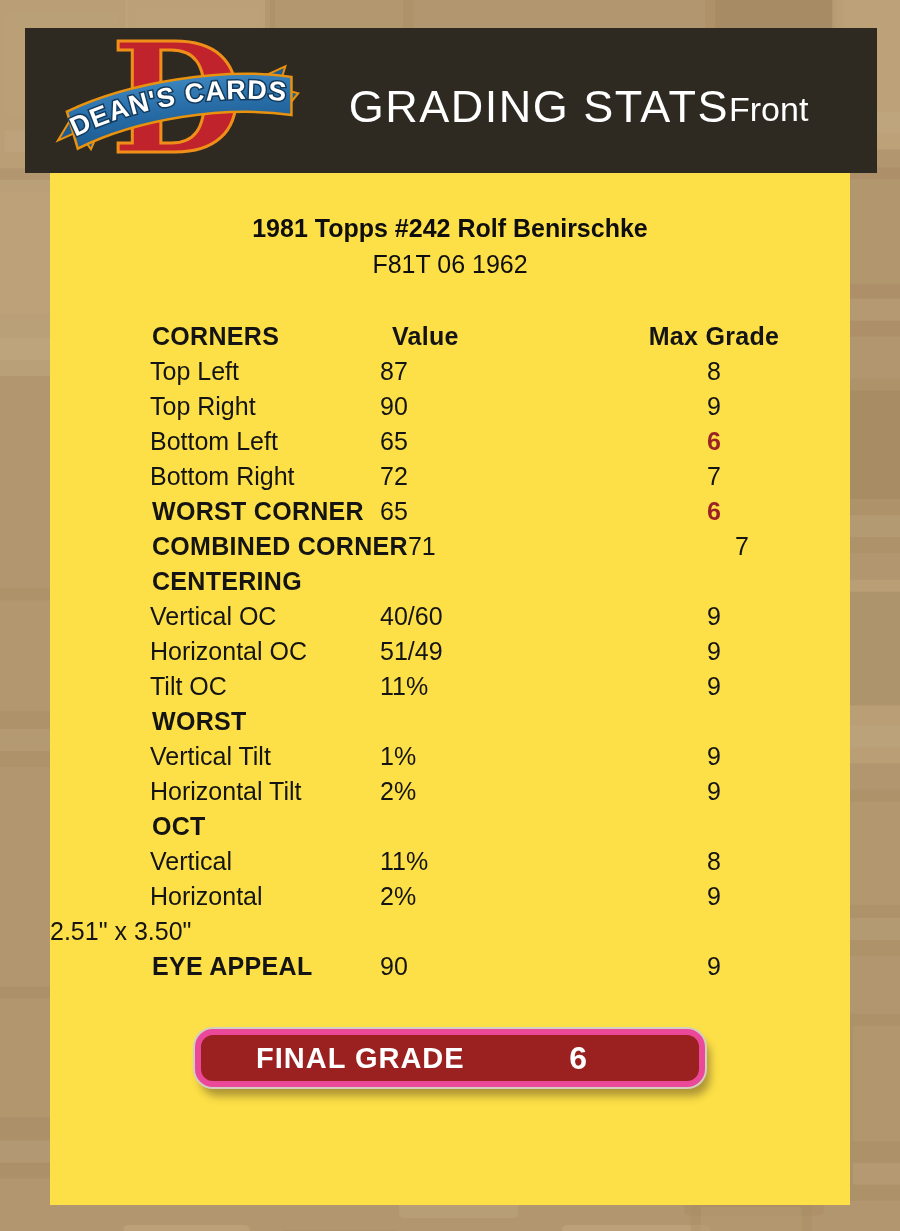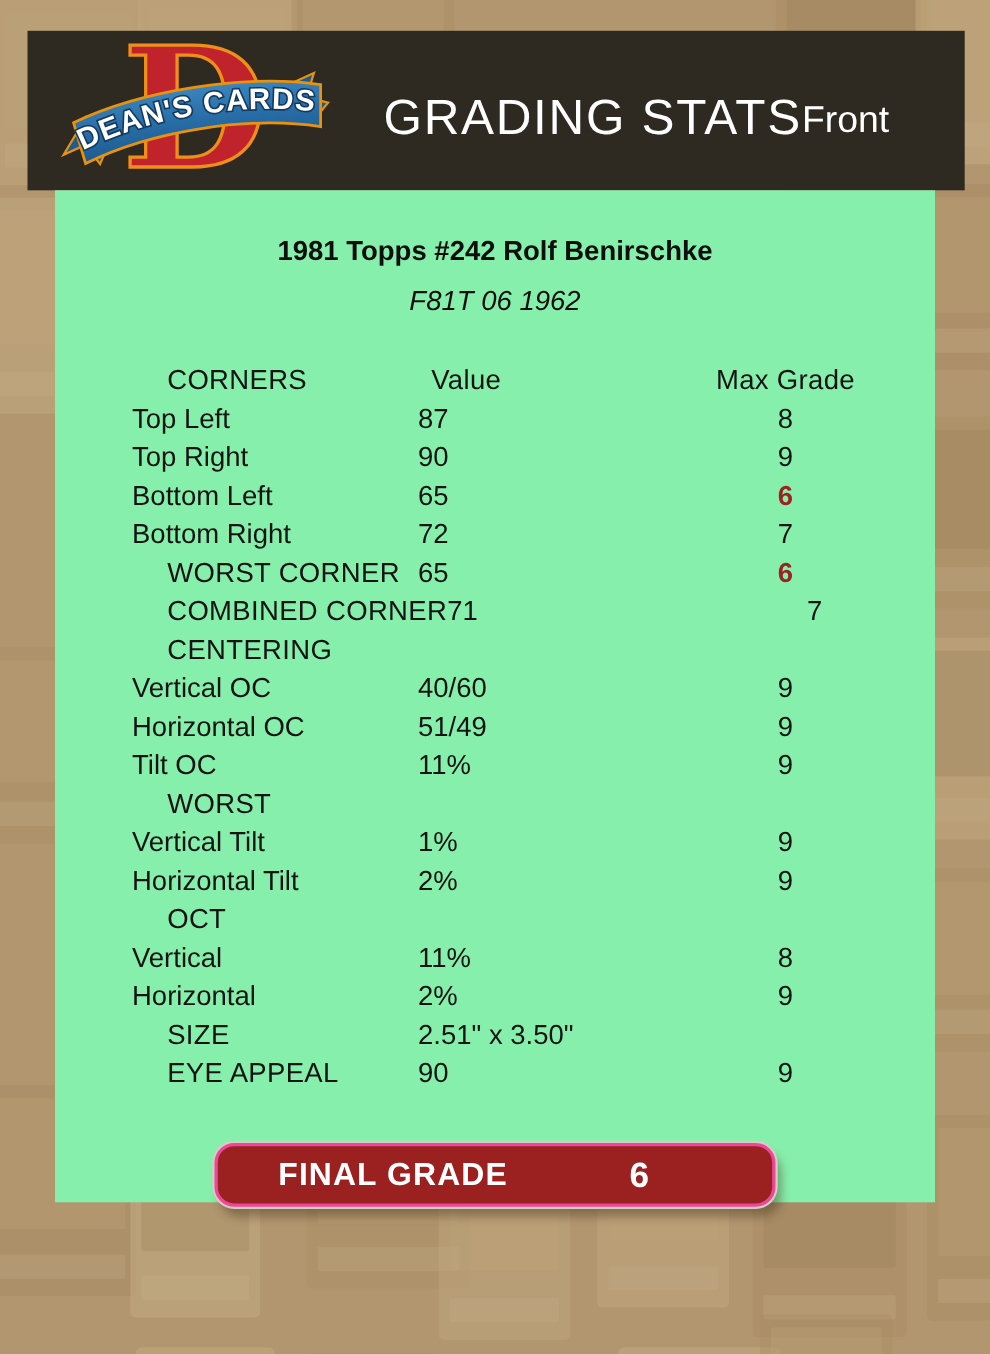--- a/index.html
+++ b/index.html
@@ -47,45 +47,45 @@
     font-family: "Liberation Sans", sans-serif;
     font-size: 27px; font-weight: bold; letter-spacing: 1px;
     fill: #ffffff; stroke: #123a5d; stroke-width: 3px;
     paint-order: stroke;
   }
 
   
   .panel {
     position: absolute;
     left: 50px; top: 173px;
-    width: 800px; height: 920px;
-    background: #86efac;
+    width: 800px; height: 1032px;
+    background: #fde047;
     padding-top: 42px;
   }
   .card-title  { text-align: center; font-size: 25px; font-weight: bold; color: #0e0e0e; line-height: 26px; }
-  .card-code   { text-align: center; font-size: 25px; color: #0e0e0e; margin-top: 20px; line-height: 26px; font-style: italic; }
+  .card-code   { text-align: center; font-size: 25px; color: #0e0e0e; margin-top: 10px; line-height: 26px; }
 
   
   .grading-table { margin-top: 42px; }
   .trow { display: flex; height: 35px; align-items: center; font-size: 25px; color: #141414; white-space: nowrap; }
   .trow.gap-before { }
   .tlabel { flex: 1; padding-left: 102px; overflow: visible; }
-  .tlabel.indent { padding-left: 70px; }
+  .tlabel.indent { padding-left: 100px; }
   .tvalue { width: 198px; flex-shrink: 0; }
   .tvalue.head { transform: translateX(12px); }
   .tgrade { width: 272px; flex-shrink: 0; text-align: center; }
-  .bold { font-weight: normal; letter-spacing: 0.3px; }
+  .bold { font-weight: bold; letter-spacing: 0.3px; }
   .red { color: #9c2323; font-weight: bold; }
 
   
   .final-grade {
     margin: 45px auto 0 auto;
     width: 510px; height: 58px;
     background: #9b2121;
-    border: 3px solid #ec4899;
+    border: 6px solid #ec4899;
     border-radius: 18px;
     box-shadow: 0 0 0 2px #d4cec0, 5px 9px 9px rgba(74, 56, 32, 0.45);
     display: flex; align-items: center; justify-content: space-between;
     padding: 0 112px 0 55px;
     color: #ffffff; font-weight: bold;
     cursor: pointer;
   }
   .final-grade-label { font-size: 29px; letter-spacing: 1px; }
   .final-grade-value { font-size: 32px; }
 </style>
@@ -333,21 +333,20 @@
         <div class="tlabel indent">Vertical</div>
         <div class="tvalue">11%</div>
         <div class="tgrade">8</div>
       </div>
       <div class="trow">
         <div class="tlabel indent">Horizontal</div>
         <div class="tvalue">2%</div>
         <div class="tgrade">9</div>
       </div>
       <div class="trow">
-        <div class="tlabel bold">SIZE</div>
         <div class="tvalue">2.51" x 3.50"</div>
         <div class="tgrade"></div>
       </div>
       <div class="trow gap-before">
         <div class="tlabel bold">EYE APPEAL</div>
         <div class="tvalue">90</div>
         <div class="tgrade">9</div>
       </div>
     </div>
 

